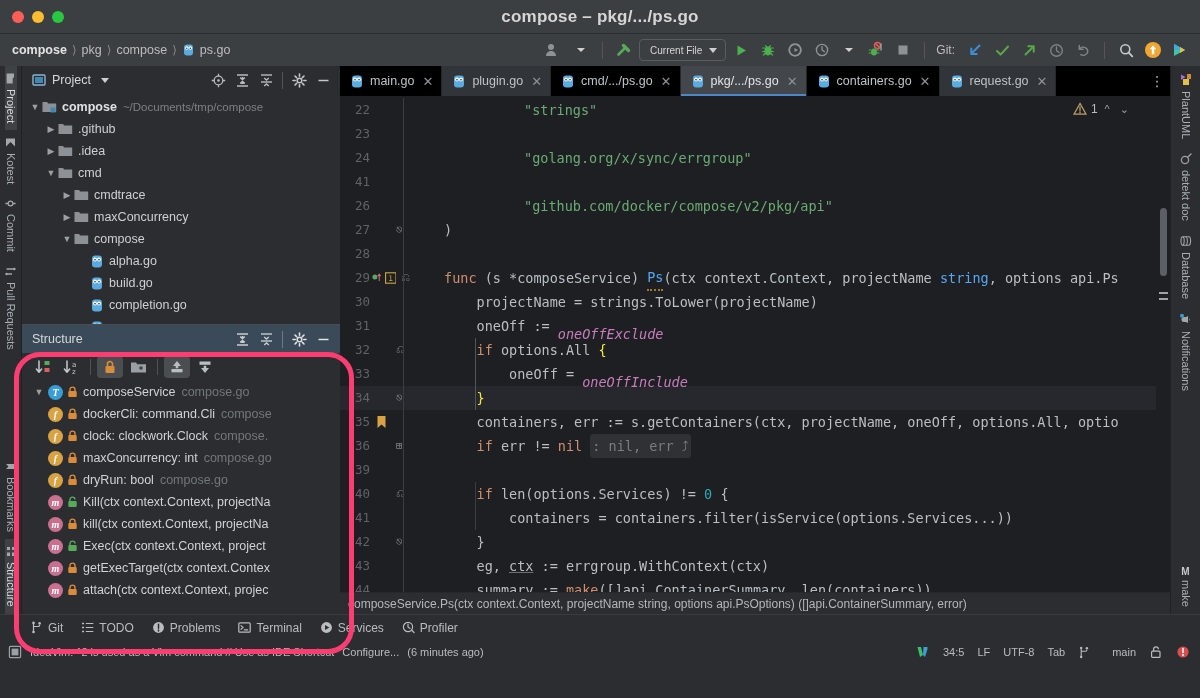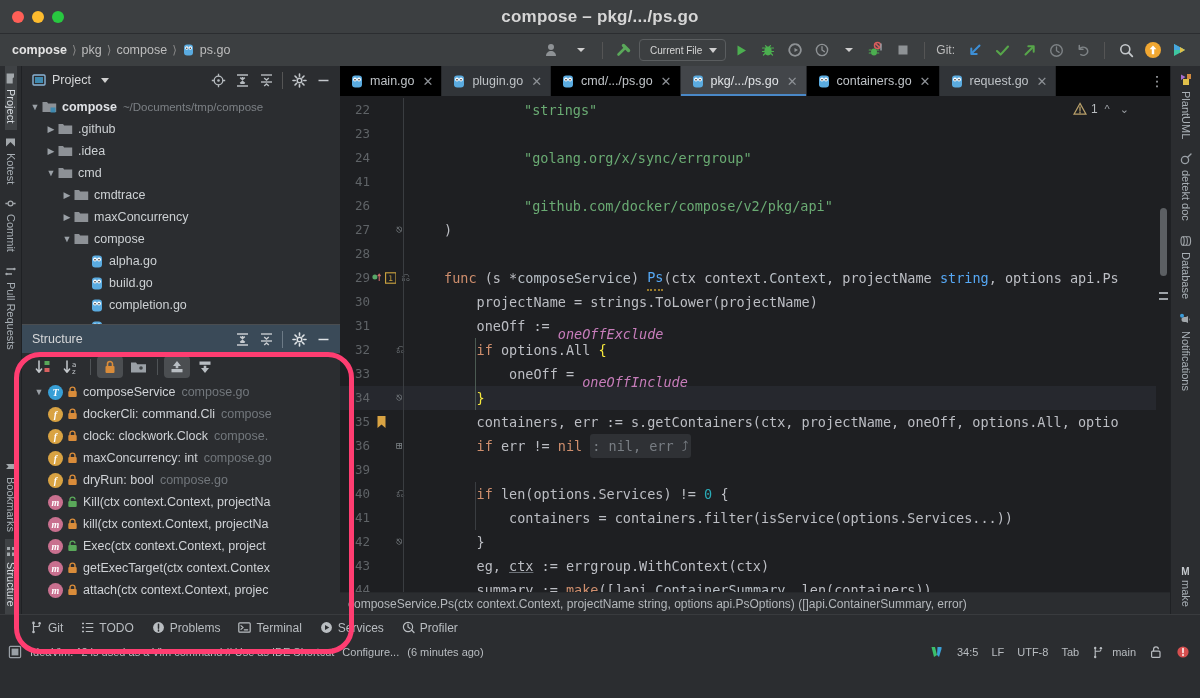--- a/index.html
+++ b/index.html
@@ -1073,21 +1073,21 @@
     </div>
     <div class="sb-right">
       <svg width="14" height="14" viewBox="0 0 14 14">
         <path d="M1.5 2 L5 2 L7 10 L4 12 Z" fill="#3bbf6b"></path>
         <path d="M7.5 2 L11.5 2 L11.5 4 L9 12 L7 10 Z" fill="#3aa0d6"></path>
       </svg>
       <span>34:5</span>
       <span>LF</span>
       <span>UTF-8</span>
       <span>Tab</span>
-      <span style="display:flex;gap:8px">
+      <span style="display:flex;gap:22px">
         <svg width="12" height="13" viewBox="0 0 12 13">
           <path d="M3.2 2 v9 M3.2 5.3 h4.2 a1.5 1.5 0 0 0 1.5 -1.5" stroke="#b9bdc1" stroke-width="1.1" fill="none"></path>
           <circle cx="3.2" cy="1.9" r="1.2" fill="#b9bdc1"></circle>
             <circle cx="8.9" cy="2.3" r="1.2" fill="#b9bdc1"></circle>
             <circle cx="3.2" cy="11" r="1.2" fill="#b9bdc1"></circle>
         </svg>
         <span>main</span>
       </span>
       <svg width="14" height="14" viewBox="0 0 14 14">
         <rect x="2.6" y="6.2" width="8.4" height="6.2" rx="1" fill="none" stroke="#b9bdc1" stroke-width="1.2"></rect>

